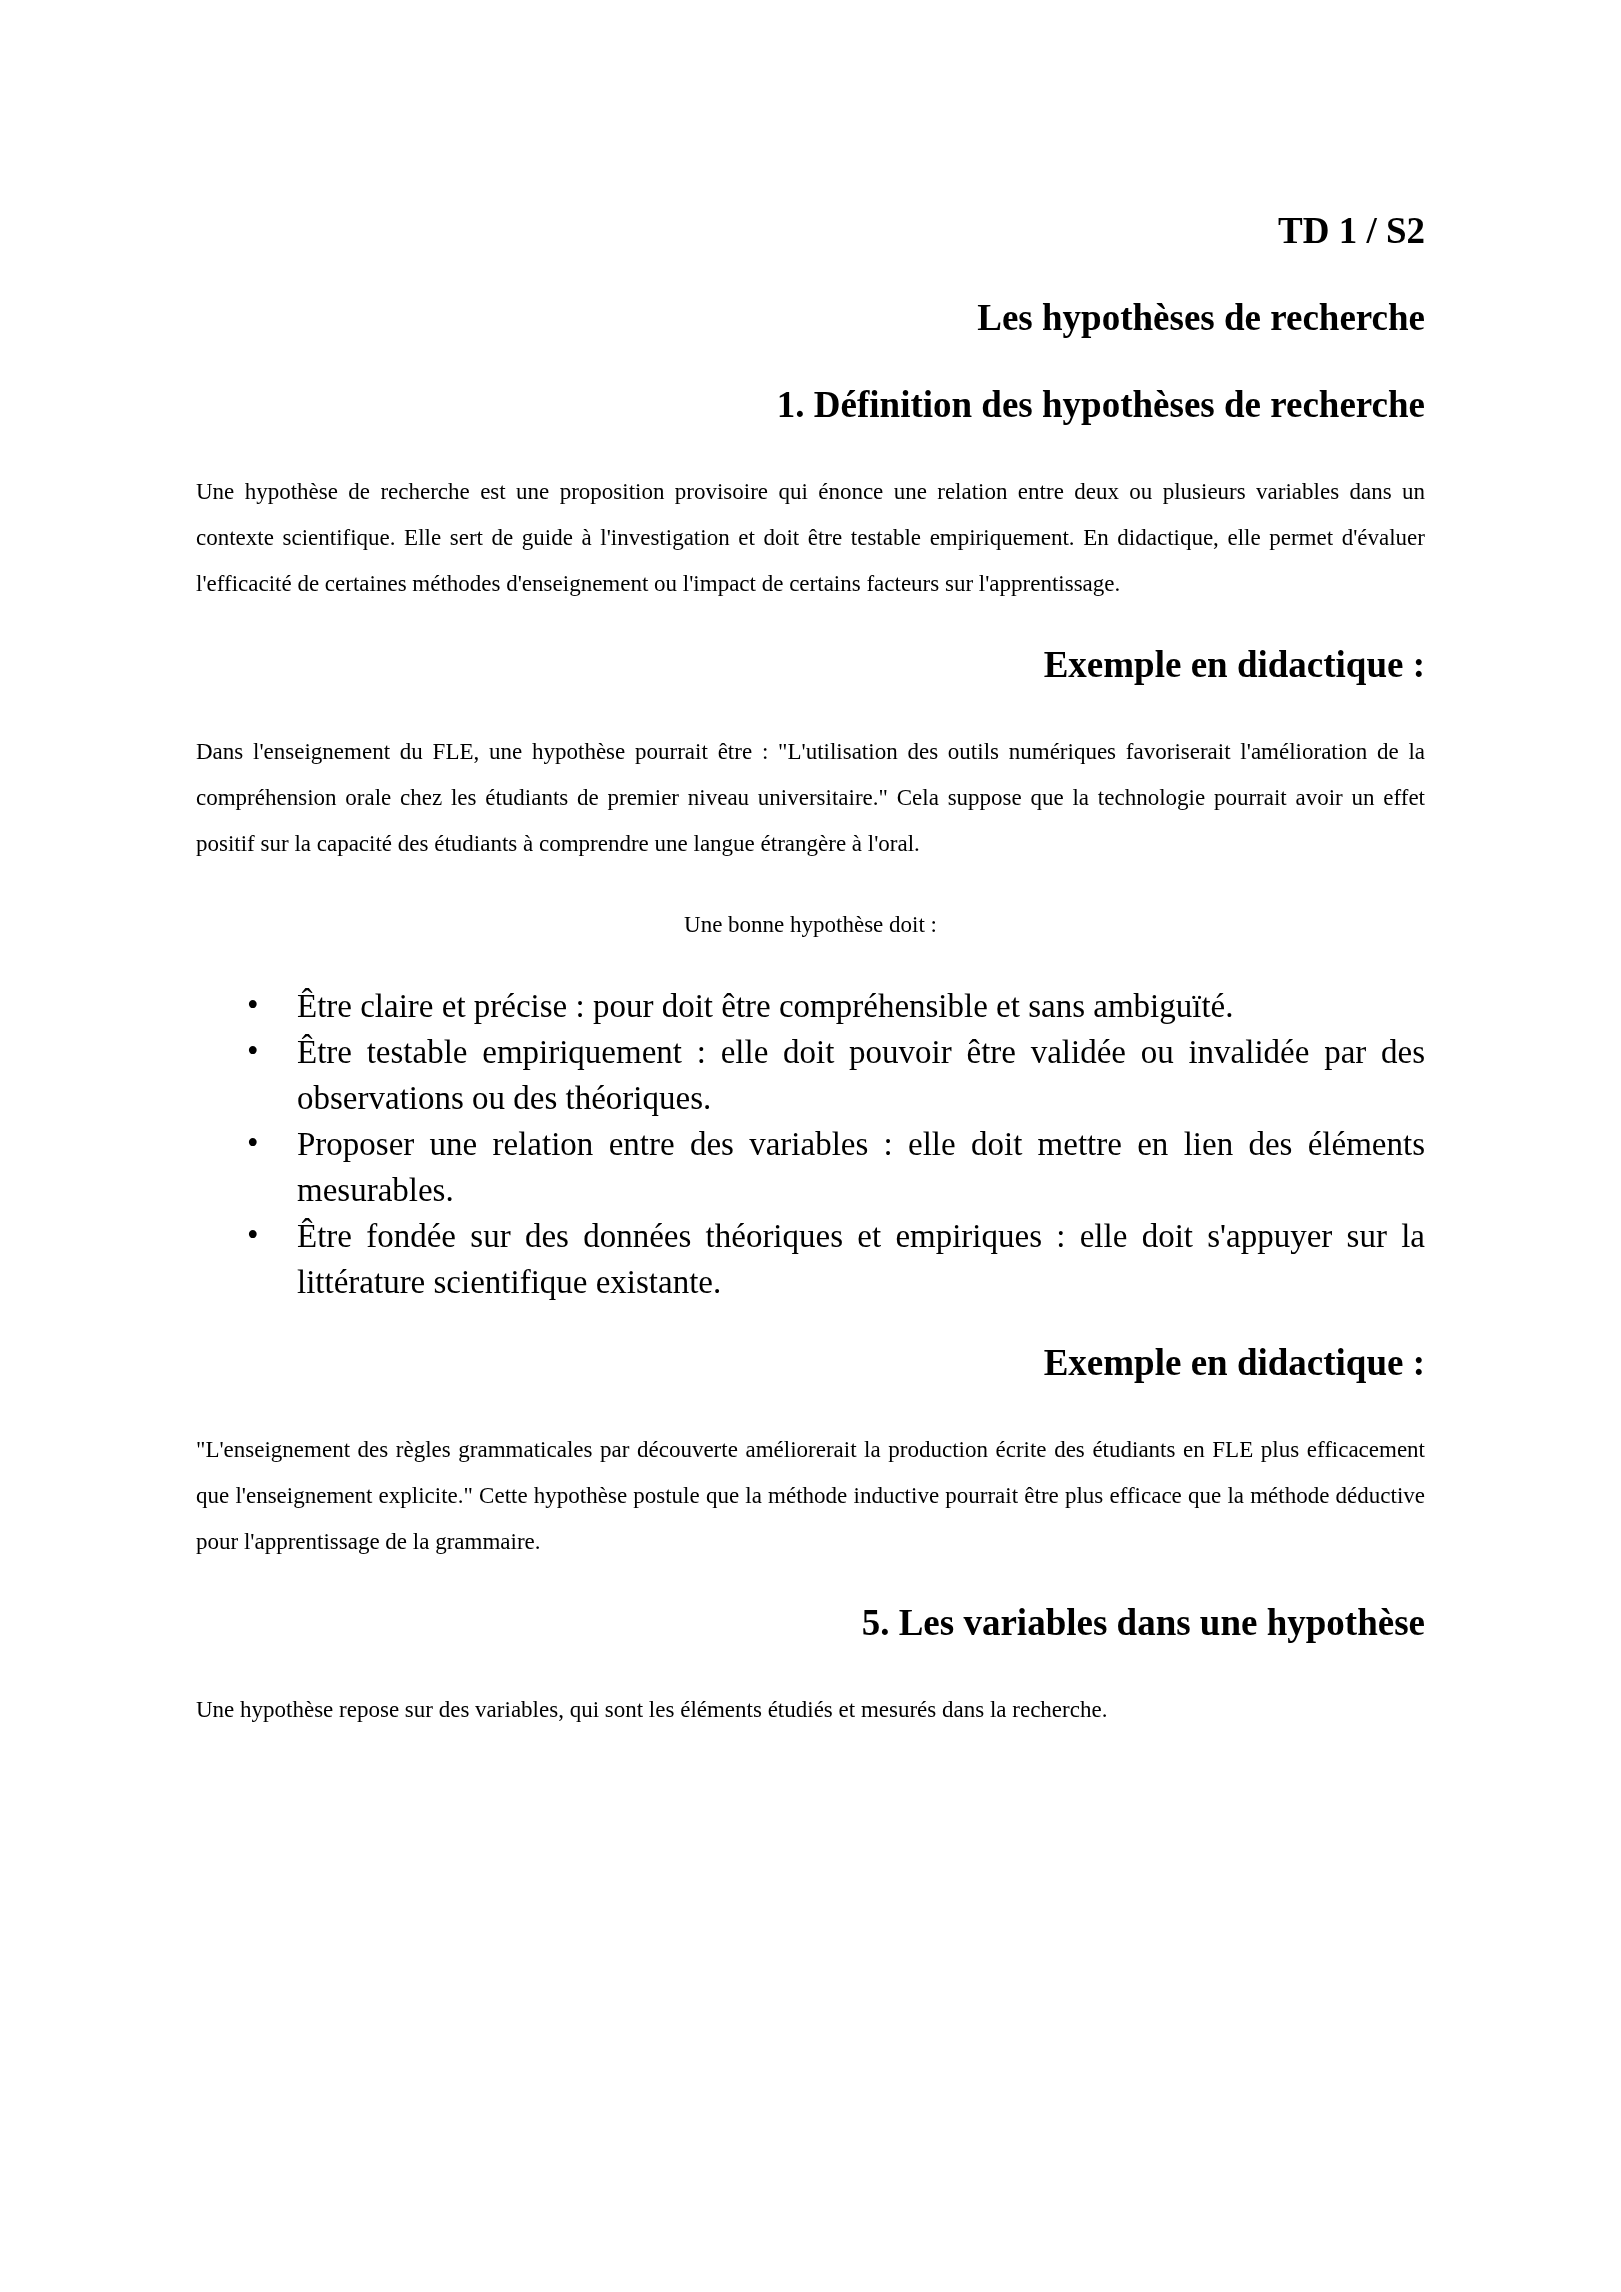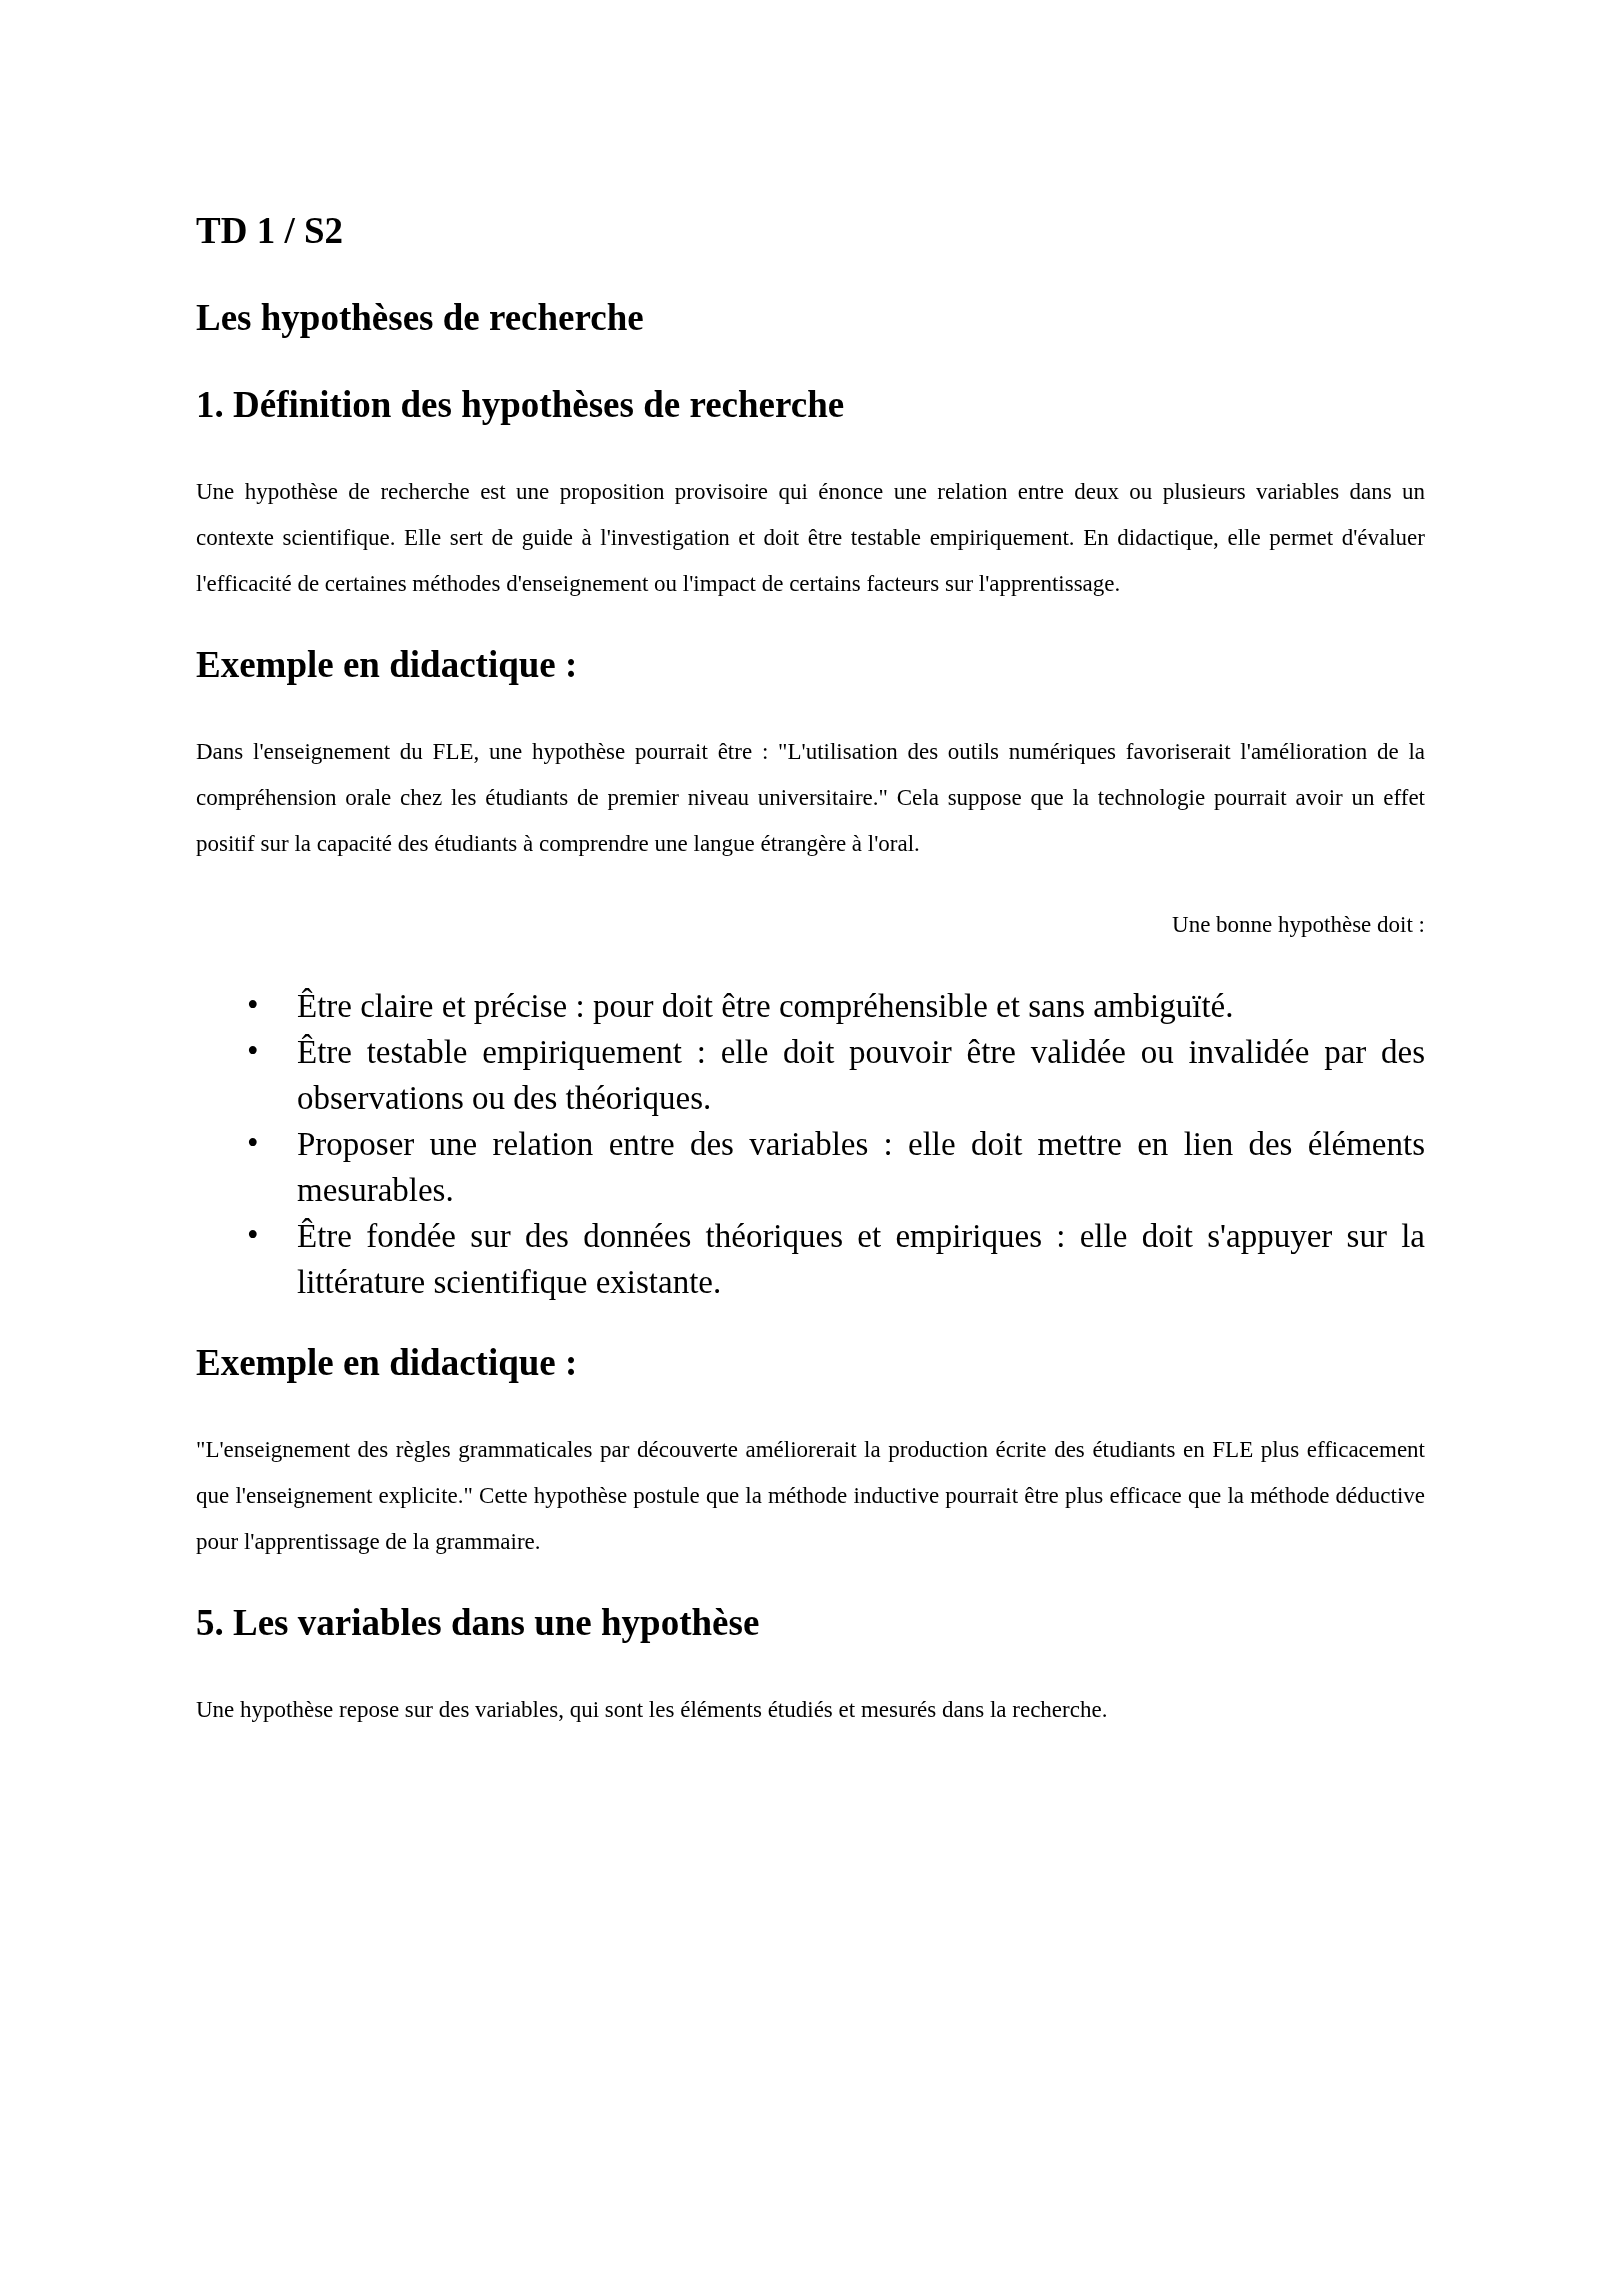--- a/index.html
+++ b/index.html
@@ -17,30 +17,30 @@
     box-sizing: border-box;
     padding: 208px 196px 0 196px;
     overflow: hidden;
   }
   .doc-title,
   .doc-heading {
     font-size: 37px;
     font-weight: bold;
     line-height: 46px;
     margin: 0 0 41px 0;
-    text-align: left;
+    text-align: right;
   }
   .doc-paragraph {
     font-size: 23px;
     line-height: 46px;
     margin: 0 0 35px 0;
     text-align: justify;
   }
   .doc-paragraph.no-justify {
-    text-align: right;
+    text-align: center;
   }
   ul.doc-list {
     list-style: none;
     margin: 5.9px 0 35px 0;
     padding: 0;
   }
   ul.doc-list li {
     position: relative;
     padding-left: 101px;
     font-size: 33px;

